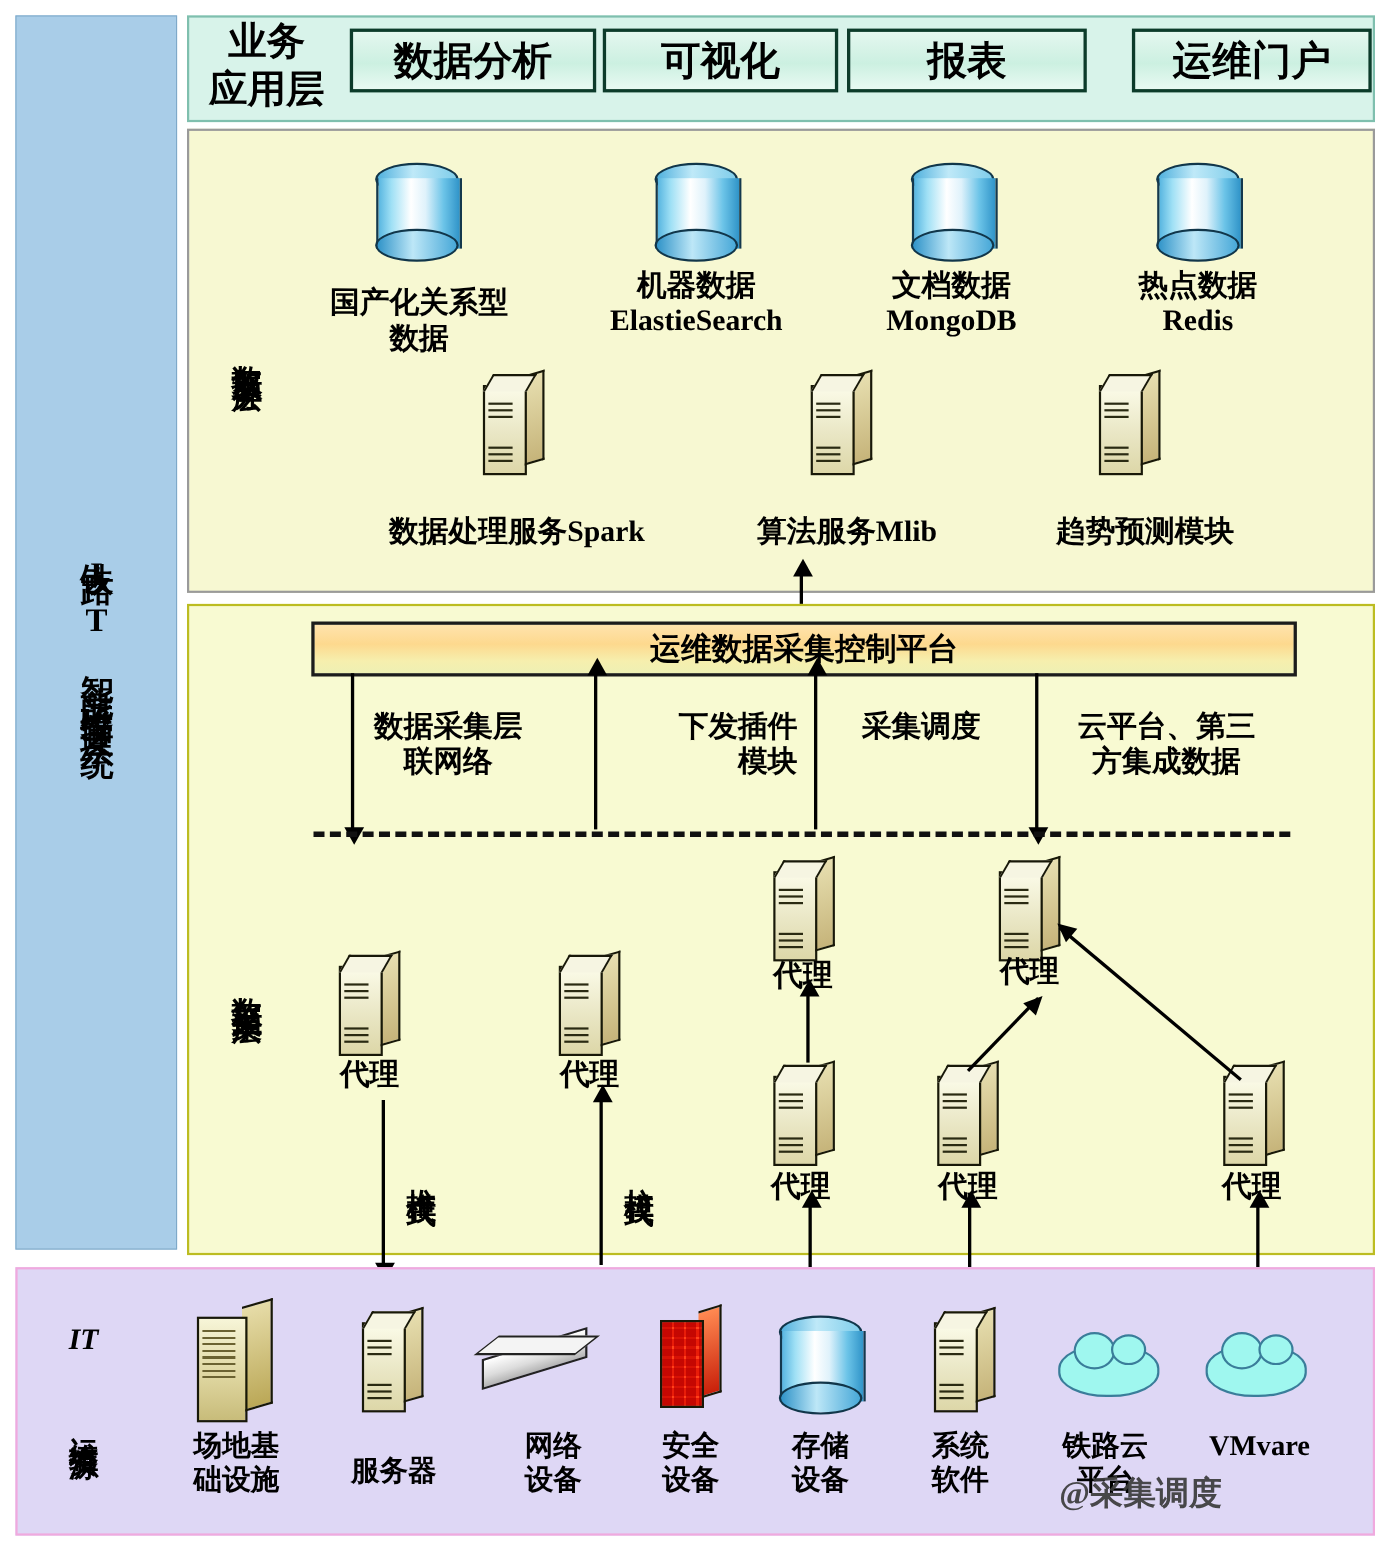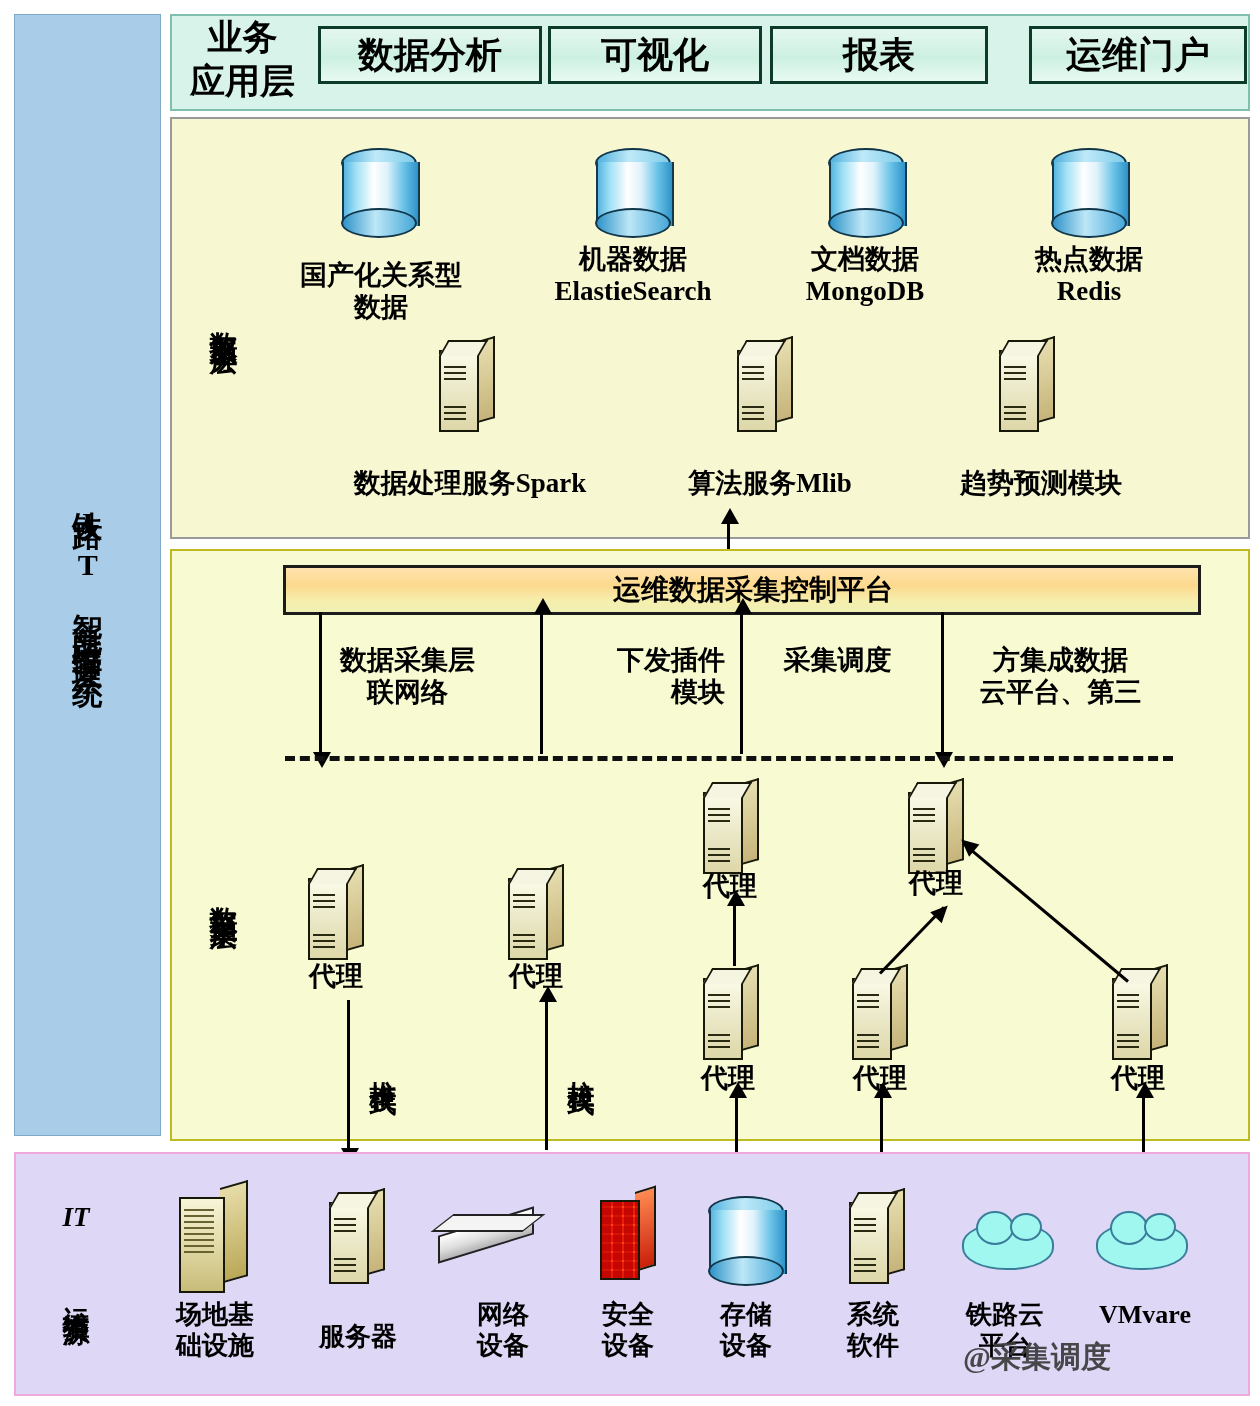--- a/index.html
+++ b/index.html
@@ -48,21 +48,21 @@
   #res-layer{left:14px;top:1152px;width:1232px;height:240px;
       background:#ded7f5;border:2px solid #f0a9de;}
   #res-label{left:48px;top:1195px;width:56px;height:165px;font-size:27px;
       font-weight:bold;}
   #res-label .lat{writing-mode:horizontal-tb;font-style:italic;}
 
   
   #ctrl-bar{left:283px;top:565px;width:890px;height:44px;
       border:3px solid #1c1c1c;
       background:linear-gradient(#ffe3ad,#fdd98e 40%,#f6efae 75%,#eef0b4);
-      font-size:28px;font-weight:bold;padding-left:22px;}
+      font-size:28px;font-weight:bold;}
 
   
   .cyl{position:absolute;width:82px;height:88px;}
   .cyl .body{position:absolute;left:4px;top:14px;width:74px;height:64px;
       background:linear-gradient(90deg,#57b5e0 0%,#9fe0f5 16%,#ffffff 40%,
                  #dff2fb 58%,#6cc4e8 80%,#2f93c8 100%);
       border-left:2px solid #14384d;border-right:2px solid #14384d;}
   .cyl .top{position:absolute;left:3px;top:0px;width:72px;height:26px;
       border-radius:50%;border:2px solid #11364a;
       background:linear-gradient(90deg,#4fb0dd,#bfe9f8 45%,#7fcdea);}
@@ -265,22 +265,22 @@
   <div>模块</div>
 </div>
 
 <div class="varrow up" style="left:740px;top:612px;height:142px;"></div>
 <div class="lbl" style="left:760px;top:645px;width:155px;">
   <div>采集调度</div>
 </div>
 
 <div class="varrow down" style="left:941px;top:612px;height:142px;"></div>
 <div class="lbl" style="left:948px;top:645px;width:225px;">
+  <div>云平台、第三</div>
   <div>方集成数据</div>
-  <div>云平台、第三</div>
 </div>
 
 <div id="dash-line"></div>
 
 <div class="srv" style="left:699px;top:780px;">
   <div class="side"></div>
     <div class="face"></div>
     <div class="cap"></div>
   <div class="vent v1"></div>
     <div class="vent v2"></div>

